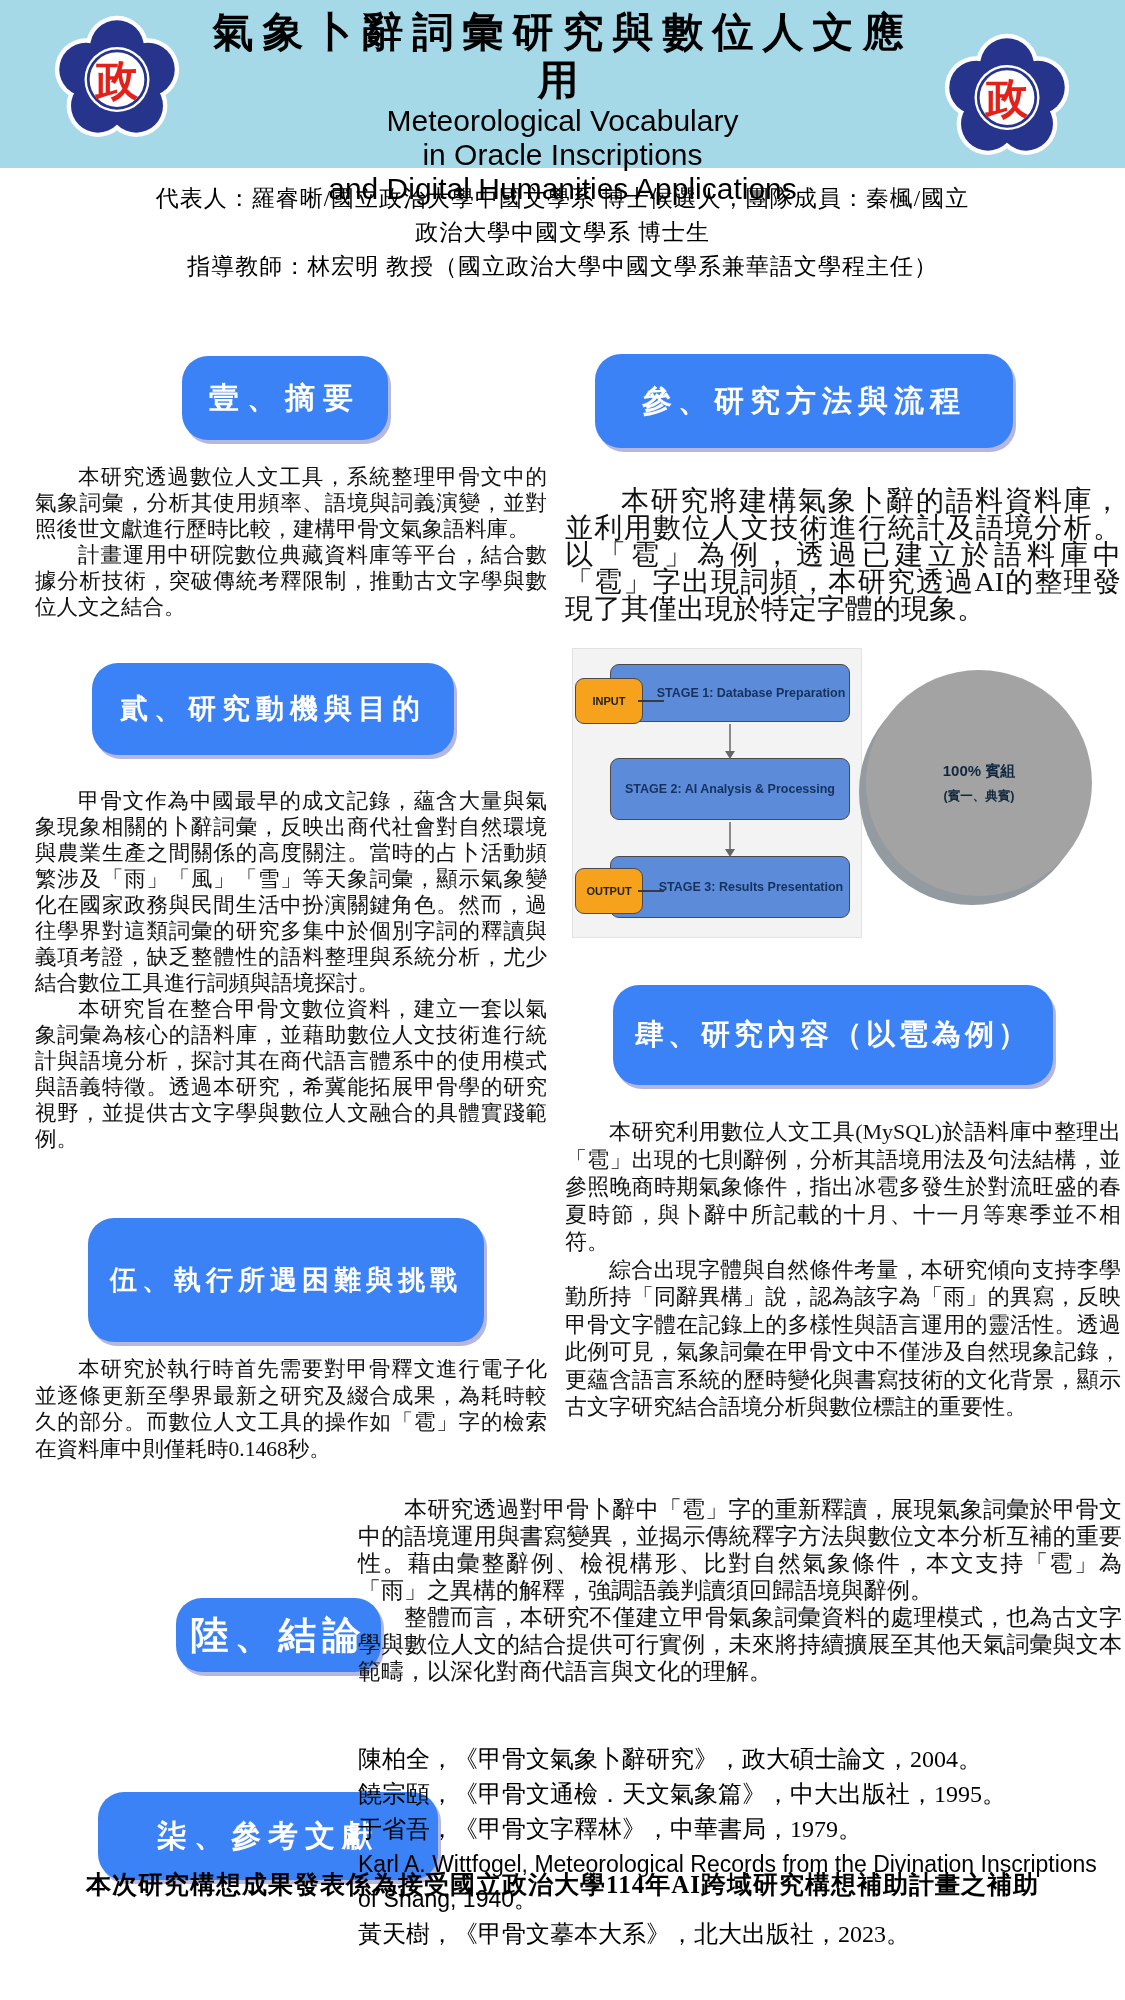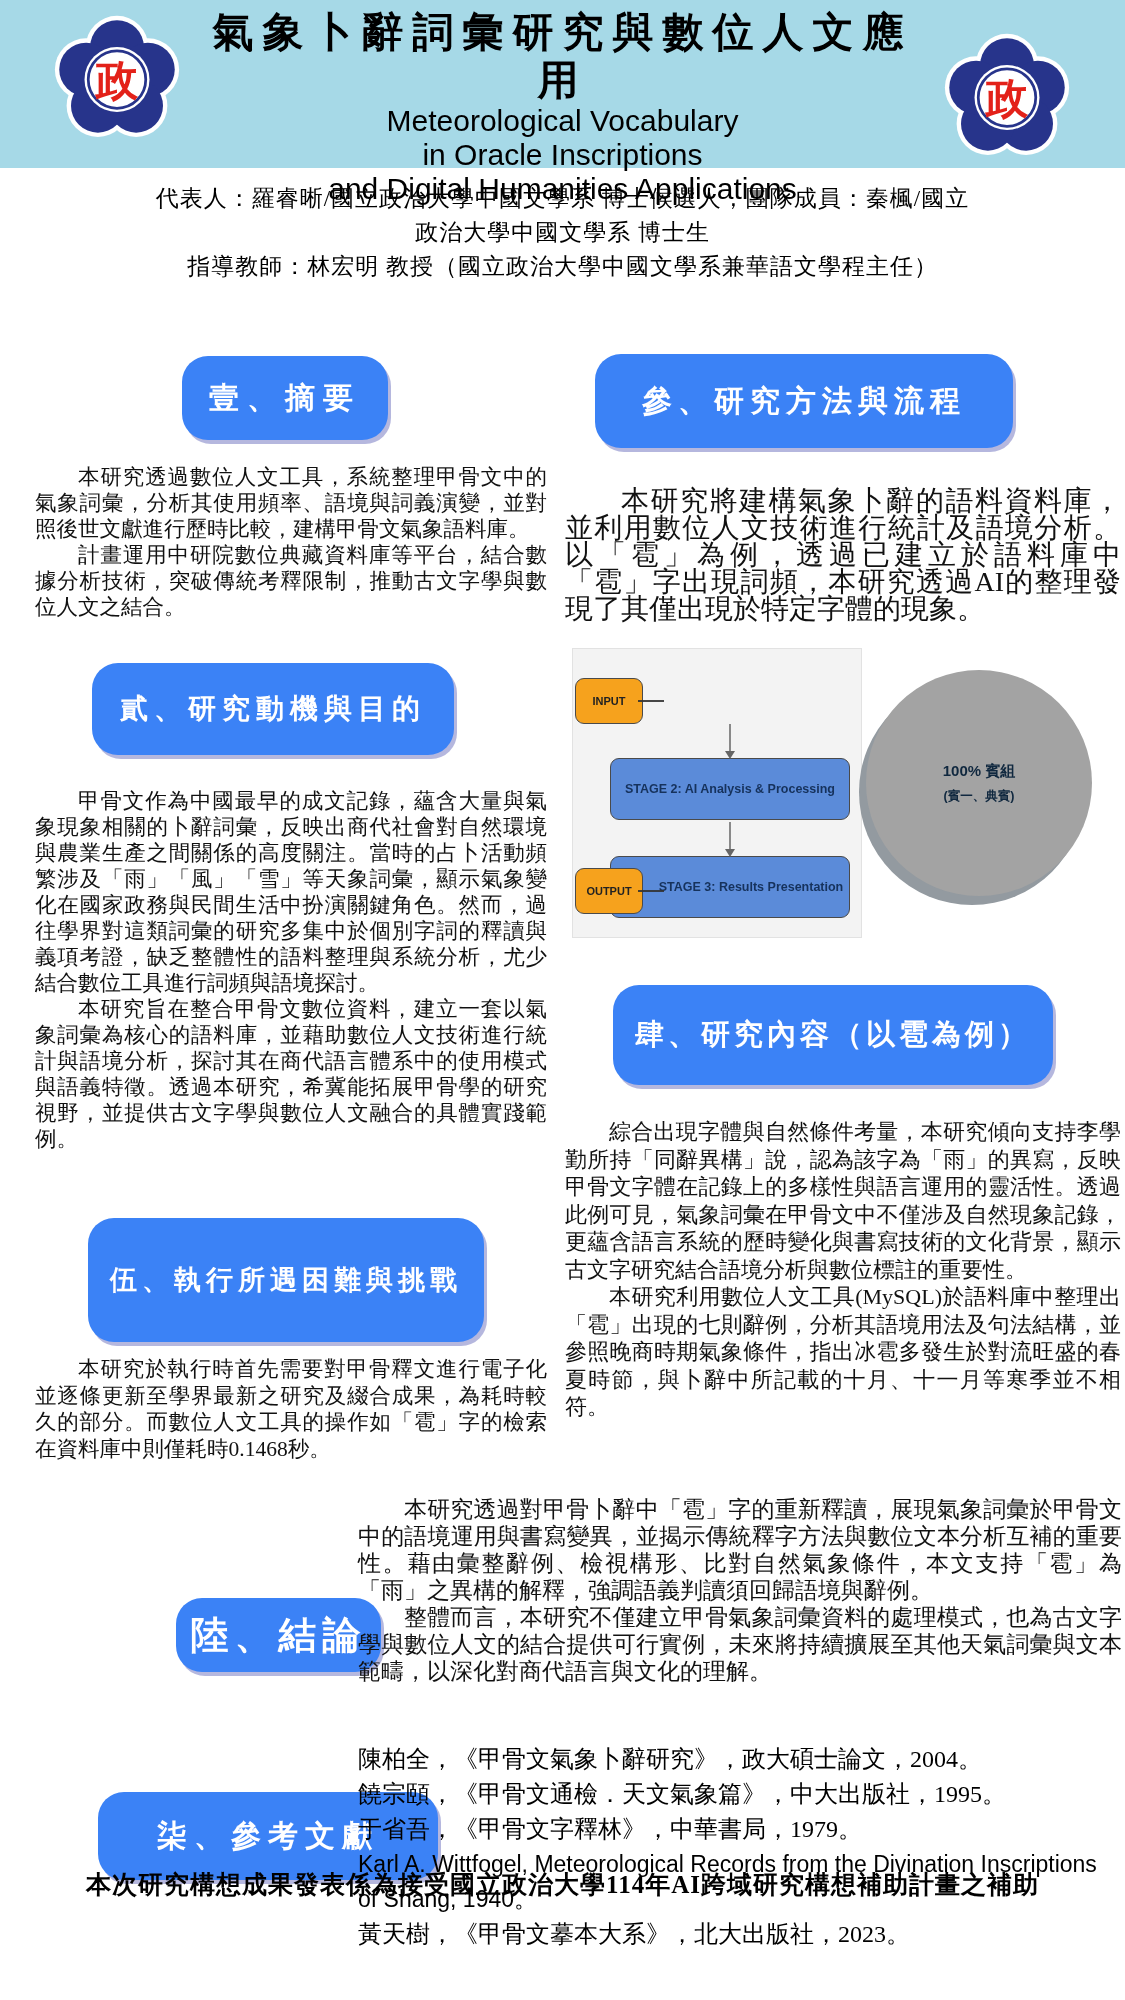--- a/index.html
+++ b/index.html
@@ -113,42 +113,43 @@
     <p class="para">甲骨文作為中國最早的成文記錄，蘊含大量與氣象現象相關的卜辭詞彙，反映出商代社會對自然環境與農業生產之間關係的高度關注。當時的占卜活動頻繁涉及「雨」「風」「雪」等天象詞彙，顯示氣象變化在國家政務與民間生活中扮演關鍵角色。然而，過往學界對這類詞彙的研究多集中於個別字詞的釋讀與義項考證，缺乏整體性的語料整理與系統分析，尤少結合數位工具進行詞頻與語境探討。</p>
     <p class="para">本研究旨在整合甲骨文數位資料，建立一套以氣象詞彙為核心的語料庫，並藉助數位人文技術進行統計與語境分析，探討其在商代語言體系中的使用模式與語義特徵。透過本研究，希冀能拓展甲骨學的研究視野，並提供古文字學與數位人文融合的具體實踐範例。</p>
   </div>
 
   <div class="btn" style="left:595px;top:354px;width:418px;height:94px;font-size:30px;letter-spacing:6px;">參、研究方法與流程</div>
   <div class="body-text" style="left:565px;top:487px;width:556px;font-size:28px;line-height:27px;">
     <p class="para">本研究將建構氣象卜辭的語料資料庫，並利用數位人文技術進行統計及語境分析。以「雹」為例，透過已建立於語料庫中「雹」字出現詞頻，本研究透過AI的整理發現了其僅出現於特定字體的現象。</p>
   </div>
 
   <div class="panel"></div>
+  <div class="stage" style="left:610px;top:664px;width:240px;height:58px;padding-left:42px;">STAGE 1: Database Preparation</div>
   <div class="io" style="left:575px;top:678px;width:68px;height:46px;">INPUT</div>
   <div class="stage" style="left:610px;top:758px;width:240px;height:62px;">STAGE 2: AI Analysis &amp; Processing</div>
   <div class="stage" style="left:610px;top:856px;width:240px;height:62px;padding-left:42px;">STAGE 3: Results Presentation</div>
   <div class="io" style="left:575px;top:868px;width:68px;height:46px;">OUTPUT</div>
   <svg class="flow-arrows" viewBox="0 0 290 290">
     <line x1="158" y1="76" x2="158" y2="104" stroke="#666" stroke-width="1.5"></line>
     <polygon points="153,103 163,103 158,111" fill="#666"></polygon>
     <line x1="158" y1="174" x2="158" y2="202" stroke="#666" stroke-width="1.5"></line>
     <polygon points="153,201 163,201 158,209" fill="#666"></polygon>
     <line x1="66" y1="53" x2="92" y2="53" stroke="#333" stroke-width="1.8"></line>
     <line x1="66" y1="243" x2="92" y2="243" stroke="#333" stroke-width="1.8"></line>
   </svg>
 
   <div class="pie">
     <div class="pie-main">100% 賓組</div>
     <div class="pie-sub">(賓一、典賓)</div>
   </div>
 
   <div class="btn" style="left:613px;top:985px;width:440px;height:100px;font-size:29px;letter-spacing:4px;">肆、研究內容（以雹為例）</div>
   <div class="body-text" style="left:565px;top:1118px;width:556px;font-size:22px;line-height:27.5px;">
+    <p class="para">本研究利用數位人文工具(MySQL)於語料庫中整理出「雹」出現的七則辭例，分析其語境用法及句法結構，並參照晚商時期氣象條件，指出冰雹多發生於對流旺盛的春夏時節，與卜辭中所記載的十月、十一月等寒季並不相符。</p>
     <p class="para">綜合出現字體與自然條件考量，本研究傾向支持李學勤所持「同辭異構」說，認為該字為「雨」的異寫，反映甲骨文字體在記錄上的多樣性與語言運用的靈活性。透過此例可見，氣象詞彙在甲骨文中不僅涉及自然現象記錄，更蘊含語言系統的歷時變化與書寫技術的文化背景，顯示古文字研究結合語境分析與數位標註的重要性。</p>
-    <p class="para">本研究利用數位人文工具(MySQL)於語料庫中整理出「雹」出現的七則辭例，分析其語境用法及句法結構，並參照晚商時期氣象條件，指出冰雹多發生於對流旺盛的春夏時節，與卜辭中所記載的十月、十一月等寒季並不相符。</p>
   </div>
 
   <div class="btn" style="left:88px;top:1218px;width:396px;height:124px;font-size:27px;letter-spacing:5px;">伍、執行所遇困難與挑戰</div>
   <div class="body-text" style="left:35px;top:1356px;width:512px;font-size:21.5px;line-height:26.5px;">
     <p class="para">本研究於執行時首先需要對甲骨釋文進行電子化並逐條更新至學界最新之研究及綴合成果，為耗時較久的部分。而數位人文工具的操作如「雹」字的檢索在資料庫中則僅耗時0.1468秒。</p>
   </div>
 
   <div class="btn" style="left:176px;top:1598px;width:205px;height:74px;font-size:38px;letter-spacing:6px;">陸、結論</div>
   <div class="body-text" style="left:358px;top:1496px;width:764px;font-size:23px;line-height:27px;">
     <p class="para">本研究透過對甲骨卜辭中「雹」字的重新釋讀，展現氣象詞彙於甲骨文中的語境運用與書寫變異，並揭示傳統釋字方法與數位文本分析互補的重要性。藉由彙整辭例、檢視構形、比對自然氣象條件，本文支持「雹」為「雨」之異構的解釋，強調語義判讀須回歸語境與辭例。</p>

